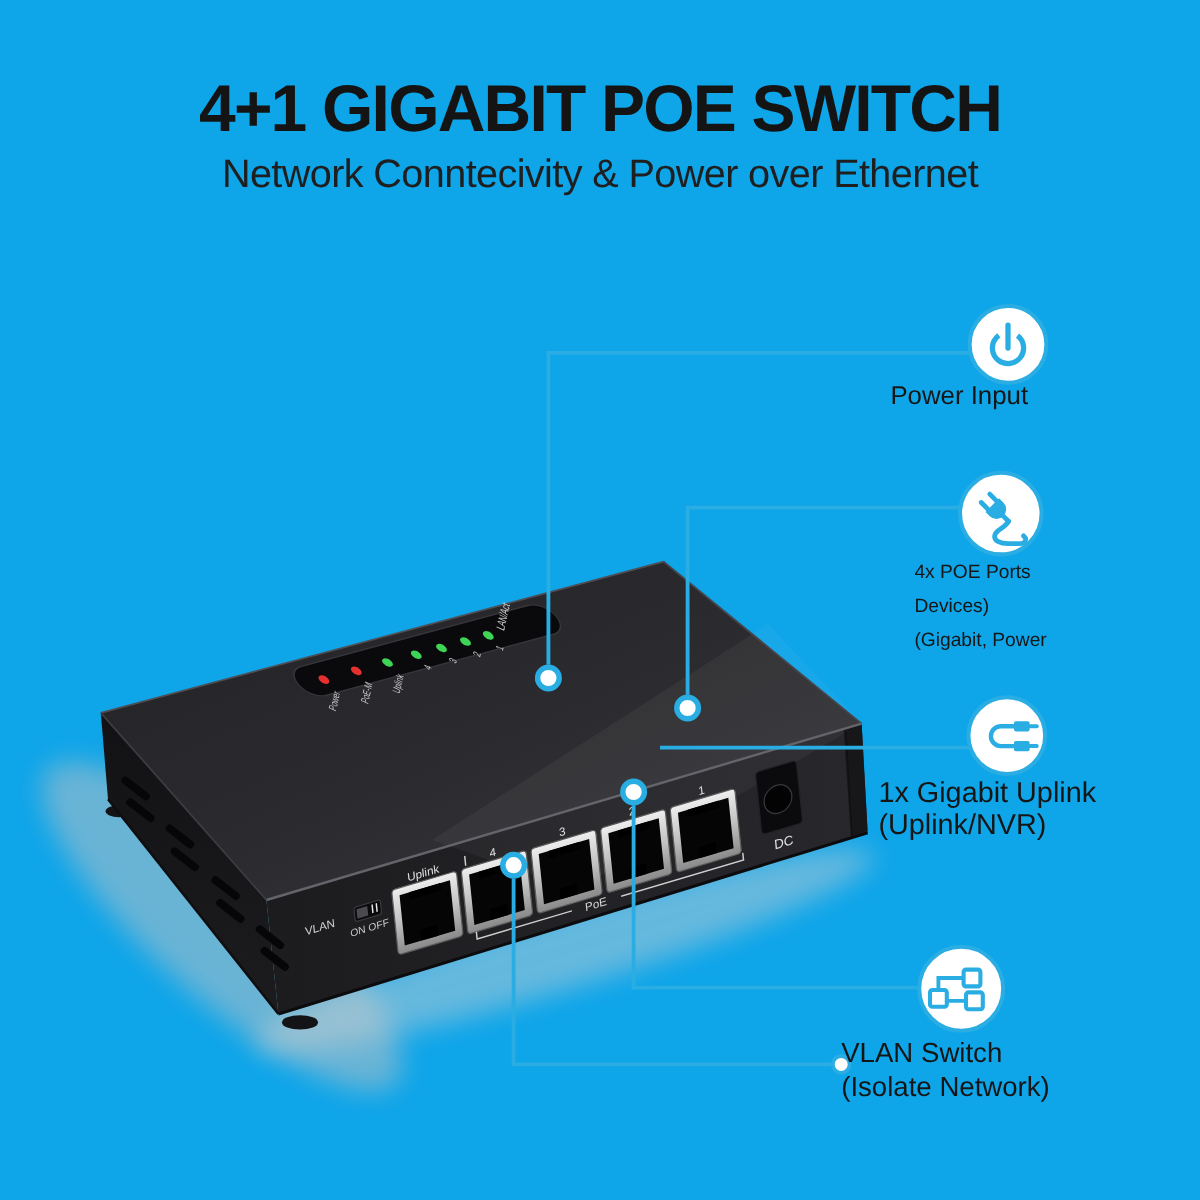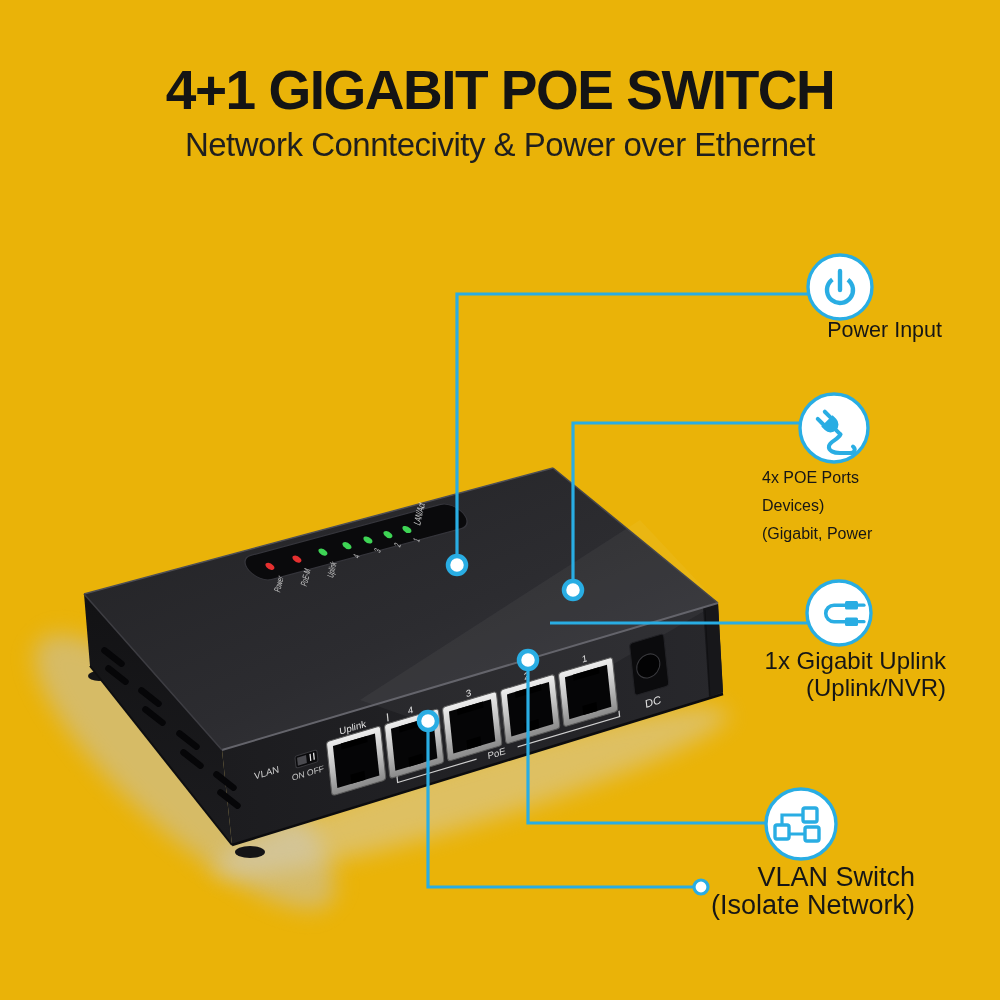--- a/index.html
+++ b/index.html
@@ -1,30 +1,30 @@
 <!DOCTYPE html>
 <html style="--accent: #29ade3; --led-red: #e53030; --led-green: #3ed455; --title-text: #141414;"><head>
 <meta charset="utf-8">
 <style>
   :root{
     --accent:#29ade3; --led-red:#e53030; --led-green:#3ed455; --title-text:#141414;
   }
   html,body{margin:0;padding:0;background:#fff;}
-  .stage{position:relative;width:1000px;height:1000px;background:#eab308;overflow:hidden;
+  .stage{position:relative;width:1000px;height:1000px;background:#0ea5e9;overflow:hidden;
          font-family:"Liberation Sans",sans-serif;}
   .hdr{position:absolute;top:62px;left:0;width:1000px;text-align:center;}
   .hdr h1{margin:0;font-size:55px;font-weight:800;letter-spacing:-1.5px;color:var(--title-text);line-height:1.05;}
   .hdr .sub{margin-top:6px;font-size:33px;font-weight:400;letter-spacing:-0.5px;color:#1f1f1f;}
   .devsvg{position:absolute;left:0;top:0;width:1000px;height:1000px;}
   .callout-label{position:absolute;color:#161616;font-weight:400;}
-  .cl-center{text-align:right;}
+  .cl-center{text-align:left;}
   .cl-power{left:742px;top:317px;width:200px;font-size:21.5px;line-height:1.25;}
   .cl-poe{left:762px;top:464px;width:220px;font-size:16px;line-height:28px;}
   .cl-uplink{left:732px;top:647px;width:214px;font-size:24px;line-height:27px;}
-  .cl-vlan{left:701px;top:863px;width:214px;font-size:27px;line-height:28px;}
+  .cl-vlan{left:701px;top:863px;width:214px;font-size:23px;line-height:28px;}
   .acc{stroke:var(--accent);}
   .accf{fill:var(--accent);}
   .led-red{fill:var(--led-red);}
   .led-green{fill:var(--led-green);}
   svg text{font-family:"Liberation Sans",sans-serif;}
 </style>
 </head>
 <body>
 
 <div class="stage">

